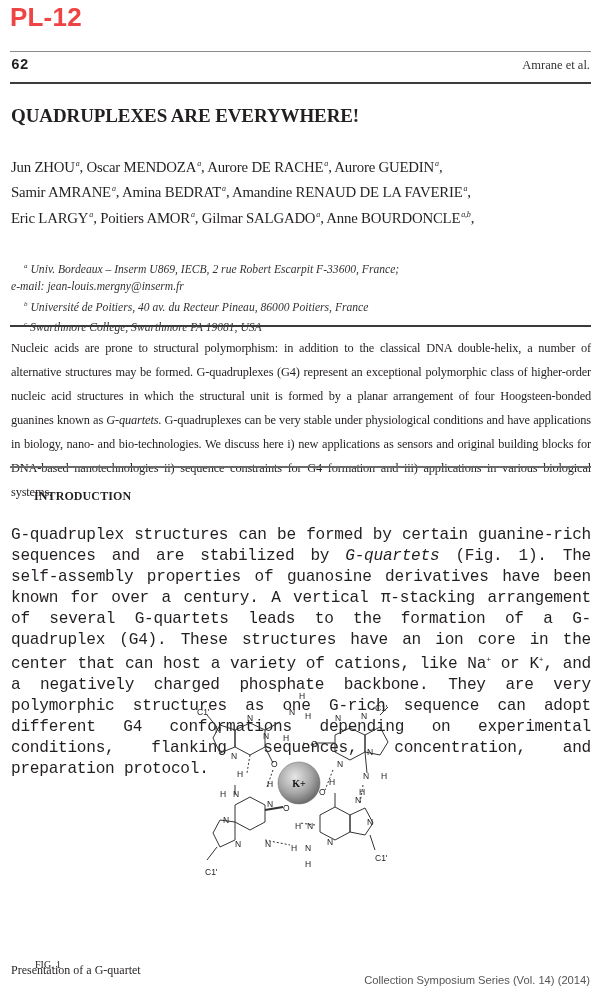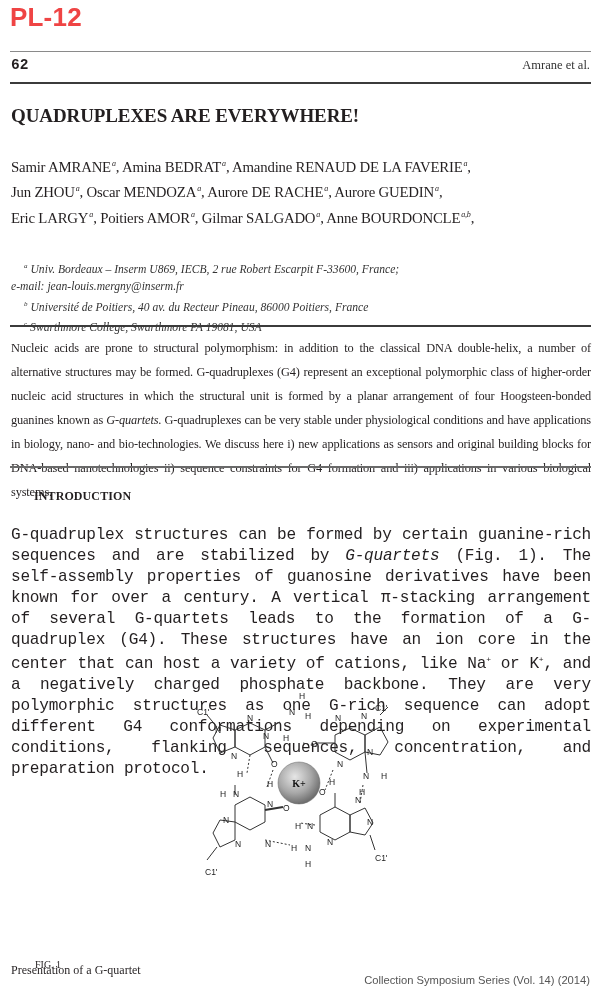--- a/index.html
+++ b/index.html
@@ -46,24 +46,24 @@
 
 <div class="rule-thin" style="top:51px;"></div>
 <div id="page-number" class="serif">62</div>
 <div id="running-head" class="serif">Amrane et al.</div>
 <div class="rule-thick" style="top:82px;"></div>
 
 <div id="article-title" class="serif">QUADRUPLEXES ARE EVERYWHERE!</div>
 
 <div id="authors" class="serif">
   <div>
-    <span><span>Samir AMRANE</span><sup>a</sup><span>, </span></span><span><span>Amina BEDRAT</span><sup>a</sup><span>, </span></span><span><span>Amandine RENAUD DE LA FAVERIE</span><sup>a</sup><span>,</span></span>
+    <span><span>Jun ZHOU</span><sup>a</sup><span>, </span></span><span><span>Oscar MENDOZA</span><sup>a</sup><span>, </span></span><span><span>Aurore DE RACHE</span><sup>a</sup><span>, </span></span><span><span>Aurore GUEDIN</span><sup>a</sup><span>,</span></span>
   </div>
   <div>
-    <span><span>Jun ZHOU</span><sup>a</sup><span>, </span></span><span><span>Oscar MENDOZA</span><sup>a</sup><span>, </span></span><span><span>Aurore DE RACHE</span><sup>a</sup><span>, </span></span><span><span>Aurore GUEDIN</span><sup>a</sup><span>,</span></span>
+    <span><span>Samir AMRANE</span><sup>a</sup><span>, </span></span><span><span>Amina BEDRAT</span><sup>a</sup><span>, </span></span><span><span>Amandine RENAUD DE LA FAVERIE</span><sup>a</sup><span>,</span></span>
   </div>
   <div>
     <span><span>Eric LARGY</span><sup>a</sup><span>, </span></span><span><span>Poitiers AMOR</span><sup>a</sup><span>, </span></span><span><span>Gilmar SALGADO</span><sup>a</sup><span>, </span></span><span><span>Anne BOURDONCLE</span><sup>a,b</sup><span>,</span></span>
   </div>
 </div>
 
 <div id="affiliations" class="serif">
   <div class="aff-line indent"><sup>a</sup><span>Univ. Bordeaux – Inserm U869, IECB, 2 rue Robert Escarpit F-33600, France;</span></div>
   <div class="aff-line"><span>e-mail: jean-louis.mergny@inserm.fr</span></div>
   <div class="aff-line indent"><sup>b</sup><span>Université de Poitiers, 40 av. du Recteur Pineau, 86000 Poitiers, France</span></div>

